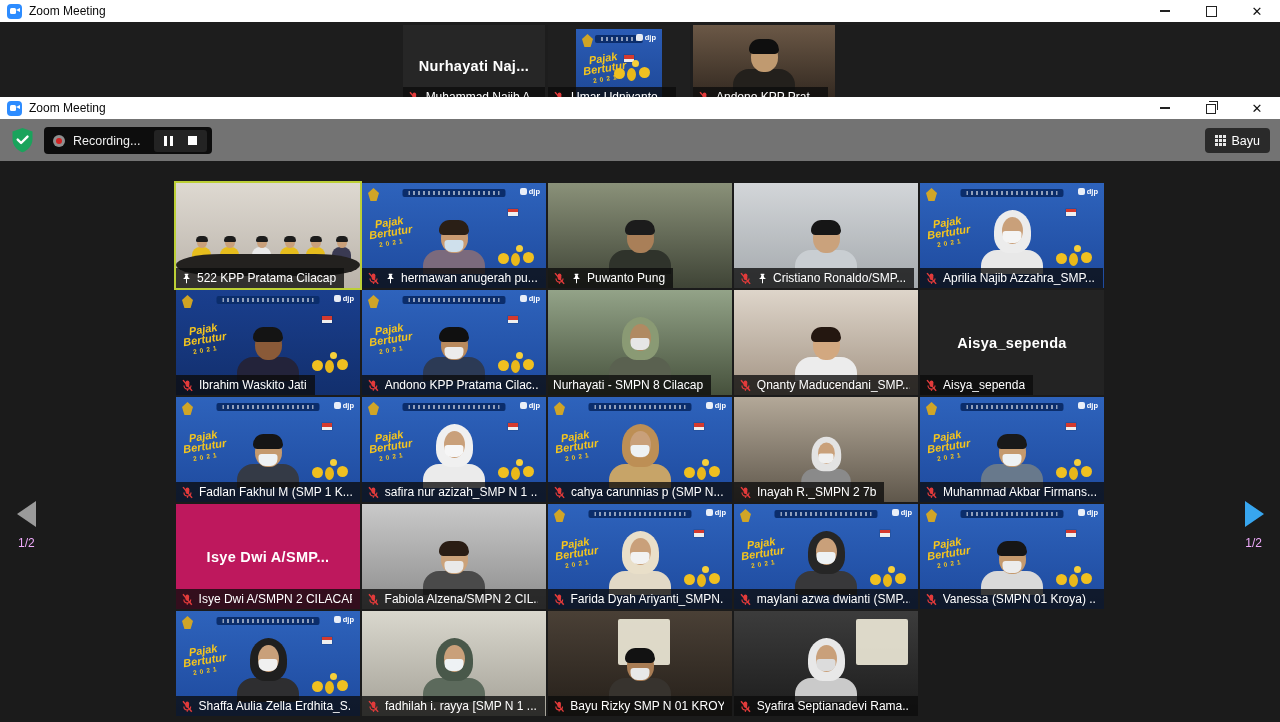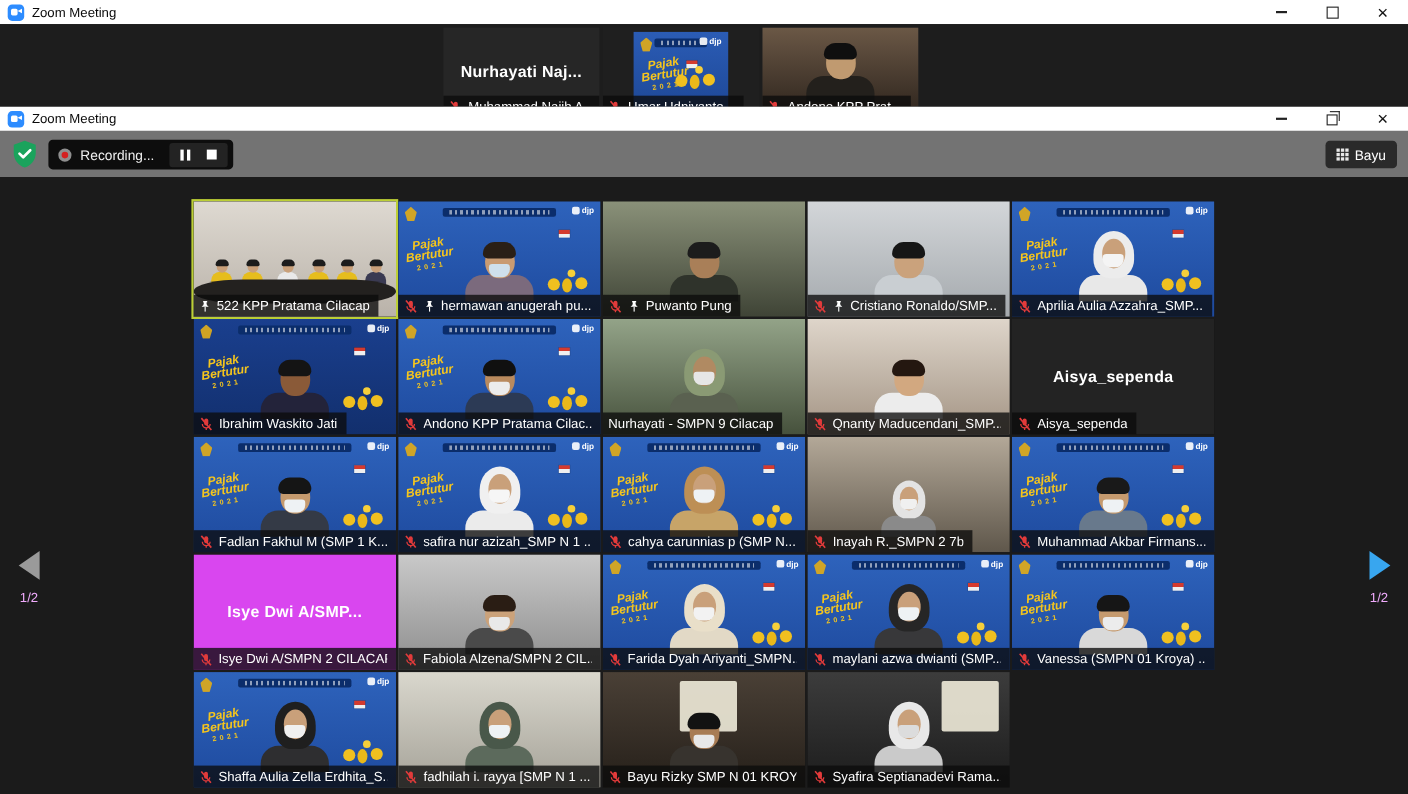--- a/index.html
+++ b/index.html
@@ -369,21 +369,21 @@
               <div class="bd" style="background: rgb(232, 232, 232);"></div>
             </div>
           </div>
           <div class="nbar">
             <svg width="13" height="13" viewBox="0 0 14 14">
   <rect x="5" y="1.5" width="4" height="7" rx="2" fill="#e23b3b"></rect>
   <path d="M3.2 7a3.8 3.8 0 0 0 7.6 0" fill="none" stroke="#e23b3b" stroke-width="1.3"></path>
   <line x1="7" y1="10.8" x2="7" y2="12.8" stroke="#e23b3b" stroke-width="1.3"></line>
   <line x1="2.2" y1="1.2" x2="12" y2="12.8" stroke="#e23b3b" stroke-width="1.6"></line>
             </svg>
-            <span class="nm">Aprilia Aulia Azzahra_SMP...</span>
+            <span class="nm">Aprilia Najib Azzahra_SMP...</span>
           </div>
         </div>
         <div class="tile">
           <div class="stage" style="background: linear-gradient(rgb(26, 63, 142), rgb(18, 47, 109));">
             <div class="garuda"></div>
             <div class="vbanner"></div>
             <div class="djp">djp</div>
             <div class="evlogo">Pajak<br>Bertutur<span class="yr">2021</span></div>
             <div class="flag"></div>
             <div class="figs">
@@ -445,21 +445,21 @@
             <div class="person">
               <div class="hj" style="background: rgb(138, 154, 116);">
                 <div class="face" style="background: rgb(176, 138, 98);">
                   <div class="mask" style="background: rgb(230, 230, 230);"></div>
                 </div>
               </div>
               <div class="bd" style="background: rgb(90, 97, 80);"></div>
             </div>
           </div>
           <div class="nbar">
-            <span class="nm">Nurhayati - SMPN 9 Cilacap</span>
+            <span class="nm">Nurhayati - SMPN 8 Cilacap</span>
           </div>
         </div>
         <div class="tile">
           <div class="stage" style="background: linear-gradient(rgb(222, 213, 202), rgb(163, 148, 132));">
             <div class="person">
               <div class="hd" style="background: rgb(210, 168, 128);">
                 <div class="hair" style="background: rgb(36, 23, 16);"></div>
               </div>
               <div class="bd" style="background: rgb(236, 236, 236);"></div>
             </div>
@@ -629,21 +629,21 @@
             <svg width="13" height="13" viewBox="0 0 14 14">
   <rect x="5" y="1.5" width="4" height="7" rx="2" fill="#e23b3b"></rect>
   <path d="M3.2 7a3.8 3.8 0 0 0 7.6 0" fill="none" stroke="#e23b3b" stroke-width="1.3"></path>
   <line x1="7" y1="10.8" x2="7" y2="12.8" stroke="#e23b3b" stroke-width="1.3"></line>
   <line x1="2.2" y1="1.2" x2="12" y2="12.8" stroke="#e23b3b" stroke-width="1.6"></line>
             </svg>
             <span class="nm">Muhammad Akbar Firmans...</span>
           </div>
         </div>
         <div class="tile">
-          <div class="stage txt" style="background: #d946ef;">
+          <div class="stage txt" style="background: #be185d;">
             <span class="ctext">Isye Dwi A/SMP...</span>
           </div>
           <div class="nbar">
             <svg width="13" height="13" viewBox="0 0 14 14">
   <rect x="5" y="1.5" width="4" height="7" rx="2" fill="#e23b3b"></rect>
   <path d="M3.2 7a3.8 3.8 0 0 0 7.6 0" fill="none" stroke="#e23b3b" stroke-width="1.3"></path>
   <line x1="7" y1="10.8" x2="7" y2="12.8" stroke="#e23b3b" stroke-width="1.3"></line>
   <line x1="2.2" y1="1.2" x2="12" y2="12.8" stroke="#e23b3b" stroke-width="1.6"></line>
             </svg>
             <span class="nm">Isye Dwi A/SMPN 2 CILACAP</span>

